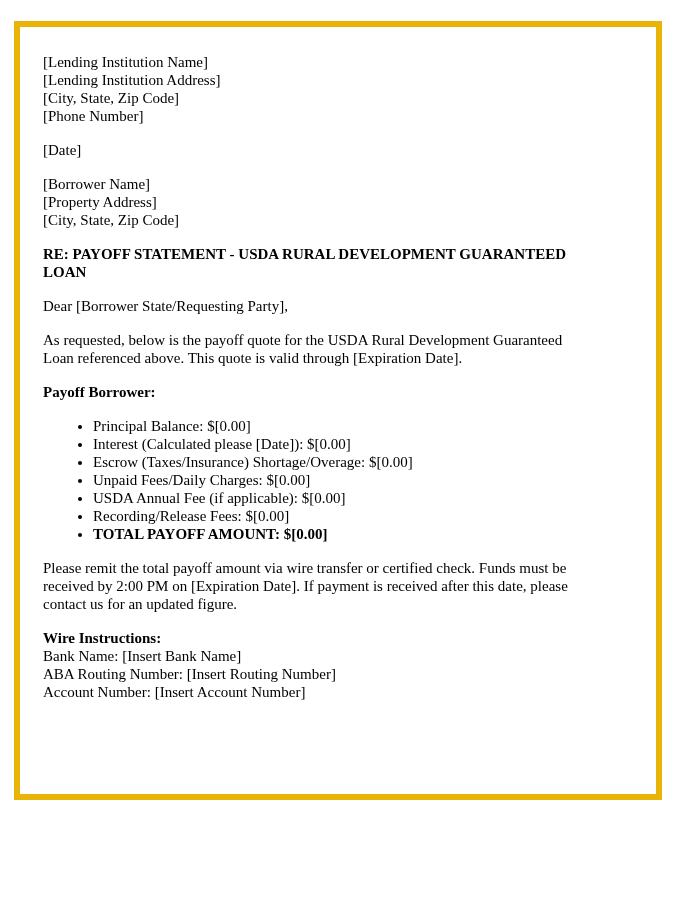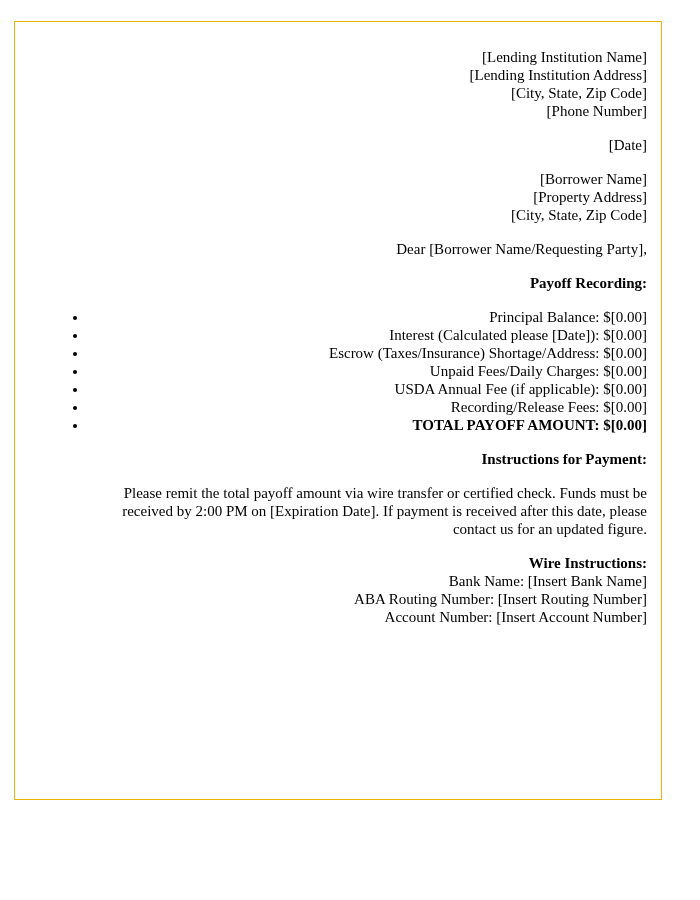--- a/index.html
+++ b/index.html
@@ -14,26 +14,25 @@
     font-family: "Liberation Serif", "DejaVu Serif", serif;
     color: #000000;
   }
   .letter {
     position: absolute;
     left: 14px;
     top: 21px;
     width: 648px;
     height: 779px;
     box-sizing: border-box;
-    border: 1px solid #eab308;
+    border: 6px solid #eab308;
     padding: 10px 14px 0 23px;
     overflow: hidden;
     font-size: 15px;
     line-height: 18px;
-    text-align: right;
   }
   .letter p {
     margin: 16px 0;
   }
   .lines {
     white-space: pre; 
   }
   .bold, strong {
     font-weight: 700;
   }
@@ -56,39 +55,42 @@
 [Lending Institution Address]
 [City, State, Zip Code]
 [Phone Number]</p>
 
   <p>[Date]</p>
 
   <p class="lines">[Borrower Name]
 [Property Address]
 [City, State, Zip Code]</p>
 
+  <p class="lines bold">RE: PAYOFF STATEMENT - USDA RURAL DEVELOPMENT GUARANTEED
+LOAN</p>
 
 
-  <p>Dear [Borrower Name/Requesting Party],</p>
+  <p>Dear [Borrower State/Requesting Party],</p>
 
+  <p class="lines">As requested, below is the payoff quote for the USDA Rural Development Guaranteed
+Loan referenced above. This quote is valid through [Expiration Date].</p>
 
-  <p class="bold">Payoff Recording:</p>
+  <p class="bold">Payoff Borrower:</p>
 
   <ul>
     <li>Principal Balance: $[0.00]</li>
     <li>Interest (Calculated please [Date]): $[0.00]</li>
-    <li>Escrow (Taxes/Insurance) Shortage/Address: $[0.00]</li>
+    <li>Escrow (Taxes/Insurance) Shortage/Overage: $[0.00]</li>
     <li>Unpaid Fees/Daily Charges: $[0.00]</li>
     <li>USDA Annual Fee (if applicable): $[0.00]</li>
     <li>Recording/Release Fees: $[0.00]</li>
     <li class="bold">TOTAL PAYOFF AMOUNT: $[0.00]</li>
   </ul>
 
 
-  <p class="bold">Instructions for Payment:</p>
 
   <p class="lines">Please remit the total payoff amount via wire transfer or certified check. Funds must be
 received by 2:00 PM on [Expiration Date]. If payment is received after this date, please
 contact us for an updated figure.</p>
 
   <p><strong>Wire Instructions:</strong><br><span class="lines">Bank Name: [Insert Bank Name]
 ABA Routing Number: [Insert Routing Number]
 Account Number: [Insert Account Number]</span></p>
 
 </div>

